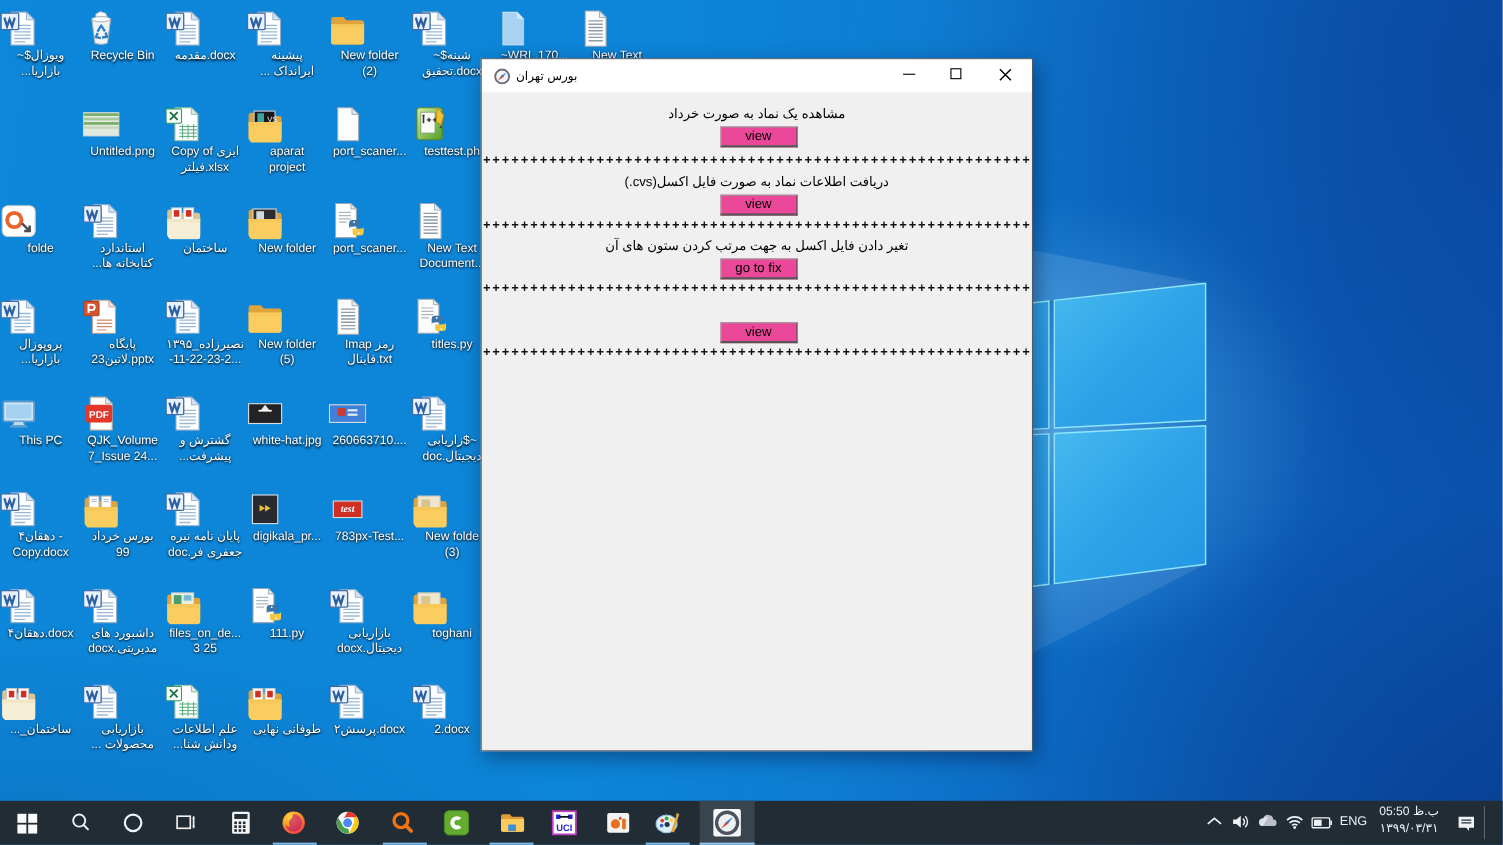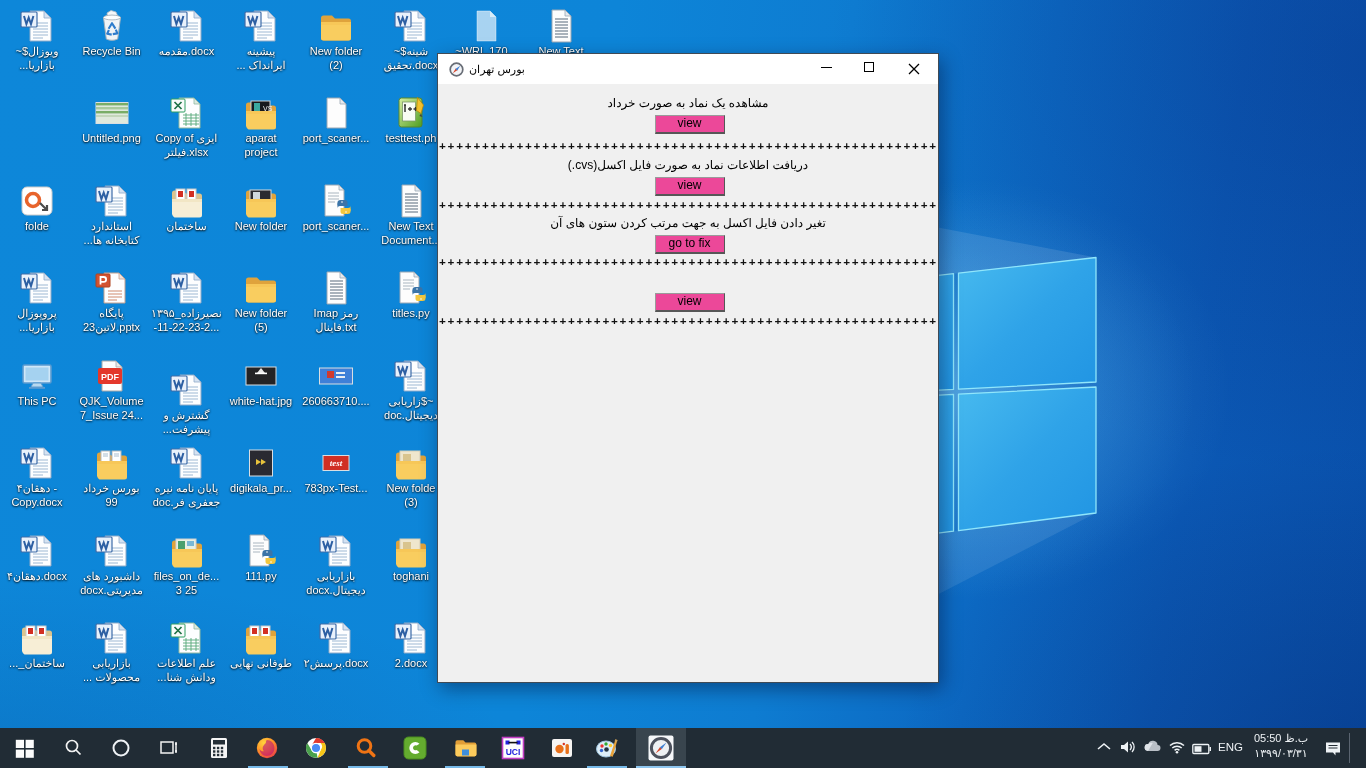--- a/index.html
+++ b/index.html
@@ -3,21 +3,21 @@
 *{margin:0;padding:0;box-sizing:border-box}
 html,body{width:1366px;height:768px;overflow:hidden;font-family:"Liberation Sans",sans-serif}
 #desk{position:absolute;left:0;top:0;width:1366px;height:768px;
 background:
  radial-gradient(380px 320px at 980px 390px, rgba(140,215,255,0.22), rgba(140,215,255,0) 66%),
  radial-gradient(900px 700px at 1366px 60px, rgba(8,40,120,0.26), rgba(8,40,120,0) 60%),
  radial-gradient(760px 520px at 1366px 768px, rgba(5,28,90,0.30), rgba(5,28,90,0) 62%),
  radial-gradient(800px 300px at 0px 768px, rgba(5,40,110,0.16), rgba(5,40,110,0) 65%),
  linear-gradient(98deg,#0d87d9 0%,#0d85d8 42%,#0e7cd1 58%,#0c68c2 72%,#0b58b4 85%,#0950ab 100%);}
 .cell{position:absolute;width:74px;text-align:center}
-.ci{height:36px;display:flex;align-items:flex-end;justify-content:center}
+.ci{height:36px;display:flex;align-items:flex-end;justify-content:flex-start}
 .lb{margin-top:2px;color:#fff;font-size:11px;line-height:13.5px;text-shadow:0 1px 2px rgba(0,0,0,0.9),0 0 2px rgba(0,0,0,0.55)}
 .ll{white-space:nowrap}
 #win{position:absolute;left:437px;top:53px;width:502px;height:630px;background:#f0f0f0;border:1px solid #404a55;box-shadow:3px 6px 18px rgba(0,0,30,0.4)}
 #ttl{position:absolute;left:0;top:0;width:100%;height:30px;background:#ffffff}
 #ttl>svg{position:absolute;left:11px;top:8px}
 #ttl>span{position:absolute;left:31px;top:9px;font-size:11px;color:#000}
 .cap{position:absolute}
 #wbody{position:absolute;left:0;top:30px;right:0;bottom:0;background:#f0f0f0}
 .wlab{position:absolute;width:100%;text-align:center;font-size:12px;color:#000}
 .wbtn{position:absolute;left:216.5px;width:70px;height:19px;background:#ec4899;border:1px solid #9a9a9a;border-right:1.6px solid #575757;border-bottom:2px solid #575757;text-align:center;font-size:12px;line-height:15px;color:#000}
@@ -463,21 +463,21 @@
           <path d="M21 2l6 6h-6z" fill="#e8e8e8" stroke="#a8a8a8" stroke-width="0.8"></path>
           <rect x="3" y="9" width="24" height="16" rx="2" fill="#e3372b"></rect>
           <text x="15" y="21" font-family="Liberation Sans" font-size="9" font-weight="bold" fill="#fff" text-anchor="middle">PDF</text>
         </svg>
       </div>
       <div class="lb">
         <div class="ll" dir="ltr">QJK_Volume</div>
         <div class="ll" dir="ltr">7_Issue 24...</div>
       </div>
     </div>
-    <div class="cell" style="left:149.5px;top:371px">
+    <div class="cell" style="left:149.5px;top:357px">
       <div class="ci">
         <svg width="34" height="34" viewBox="0 0 34 34">
           <path d="M10 2h14l7 7v23H10z" fill="#fdfeff" stroke="#8fabc9" stroke-width="1"></path>
           <path d="M24 2l7 7h-7z" fill="#d4e2f2" stroke="#8fabc9" stroke-width="0.8"></path>
           <g stroke="#9db8d4" stroke-width="1.2">
             <path d="M13 14h15M13 17h15M13 20h15M13 23h15M13 26h15M13 29h10"></path>
           </g>
           <rect x="1" y="3" width="16" height="15" rx="1" fill="#e9f1fb" stroke="#3f6ca8" stroke-width="1.2"></rect>
           <path d="M4 7l2.4 8 2.3-6.4 2.3 6.4L13.4 7" fill="none" stroke="#2d5fa3" stroke-width="2"></path>
         </svg>

